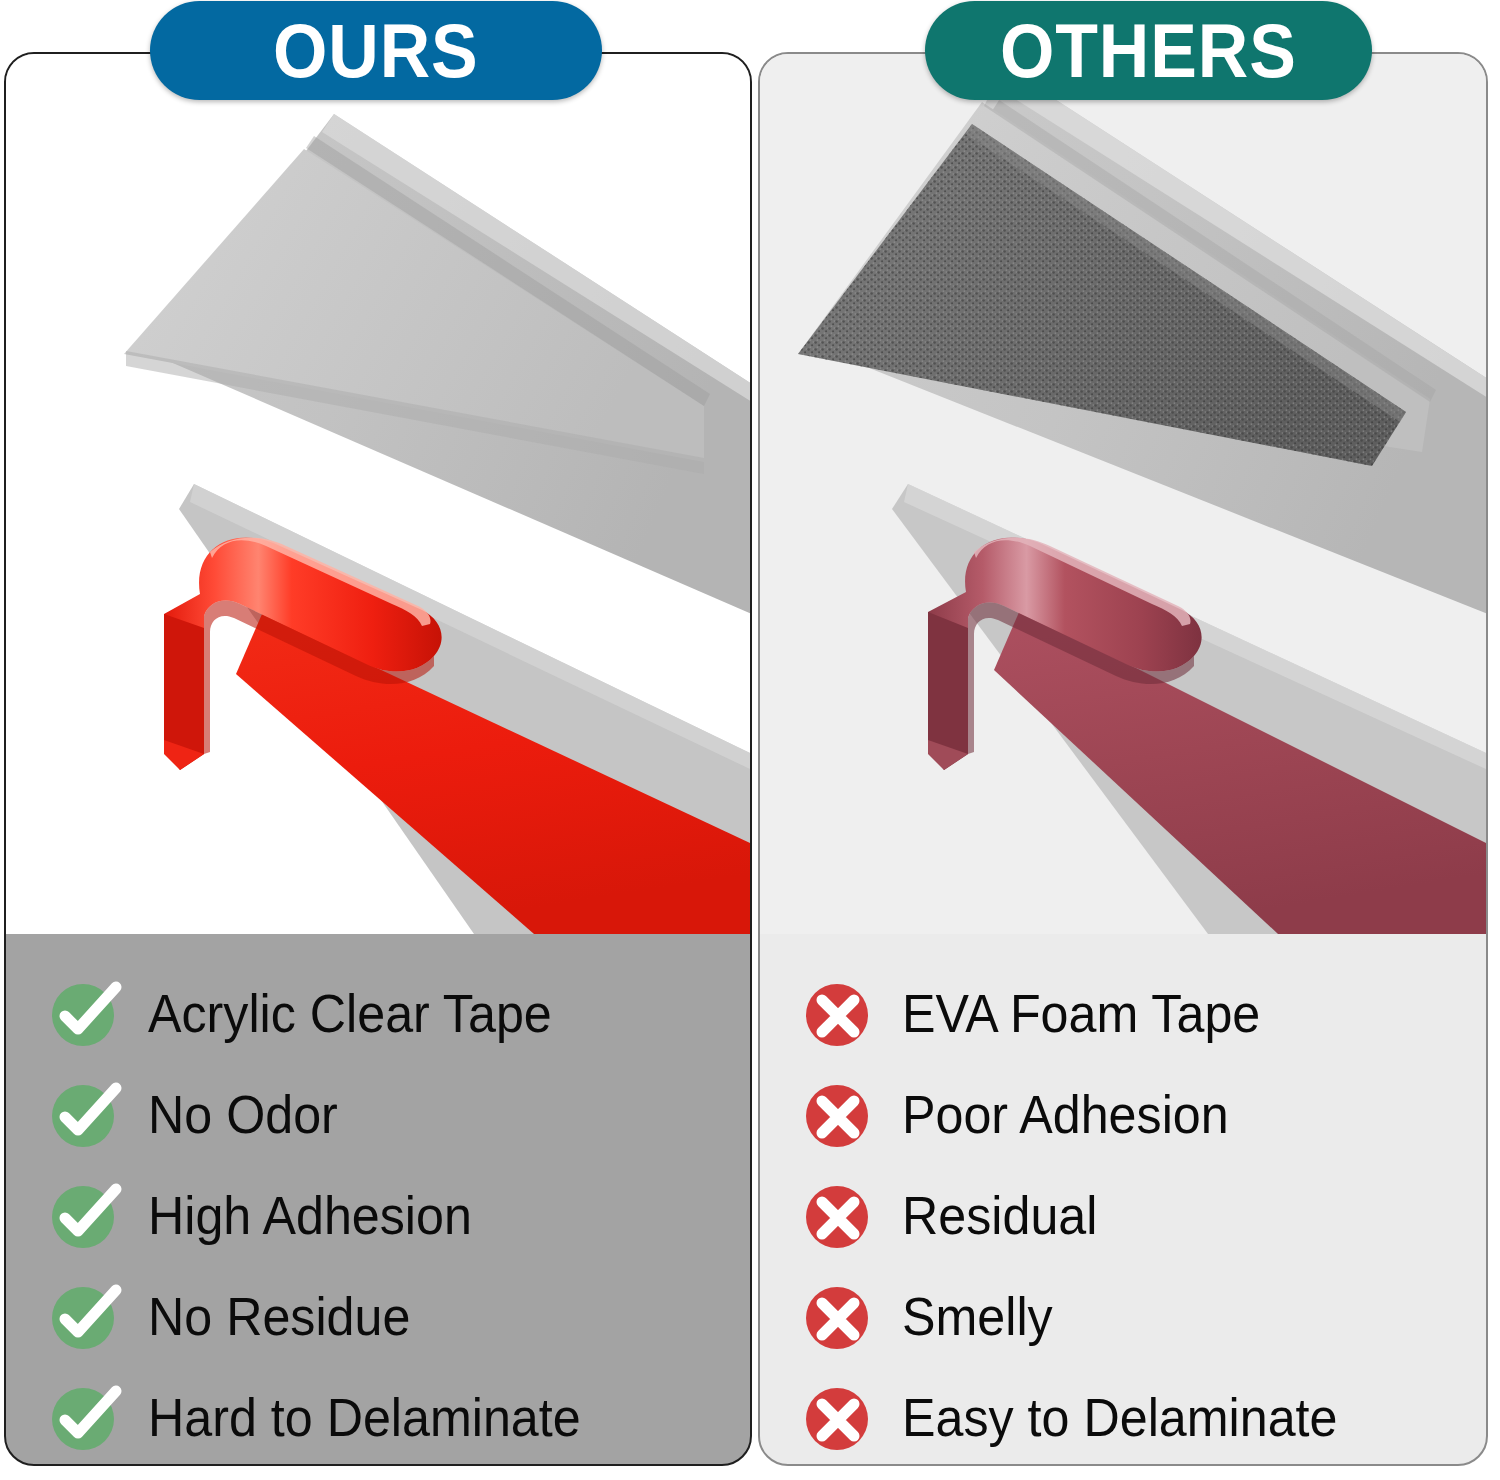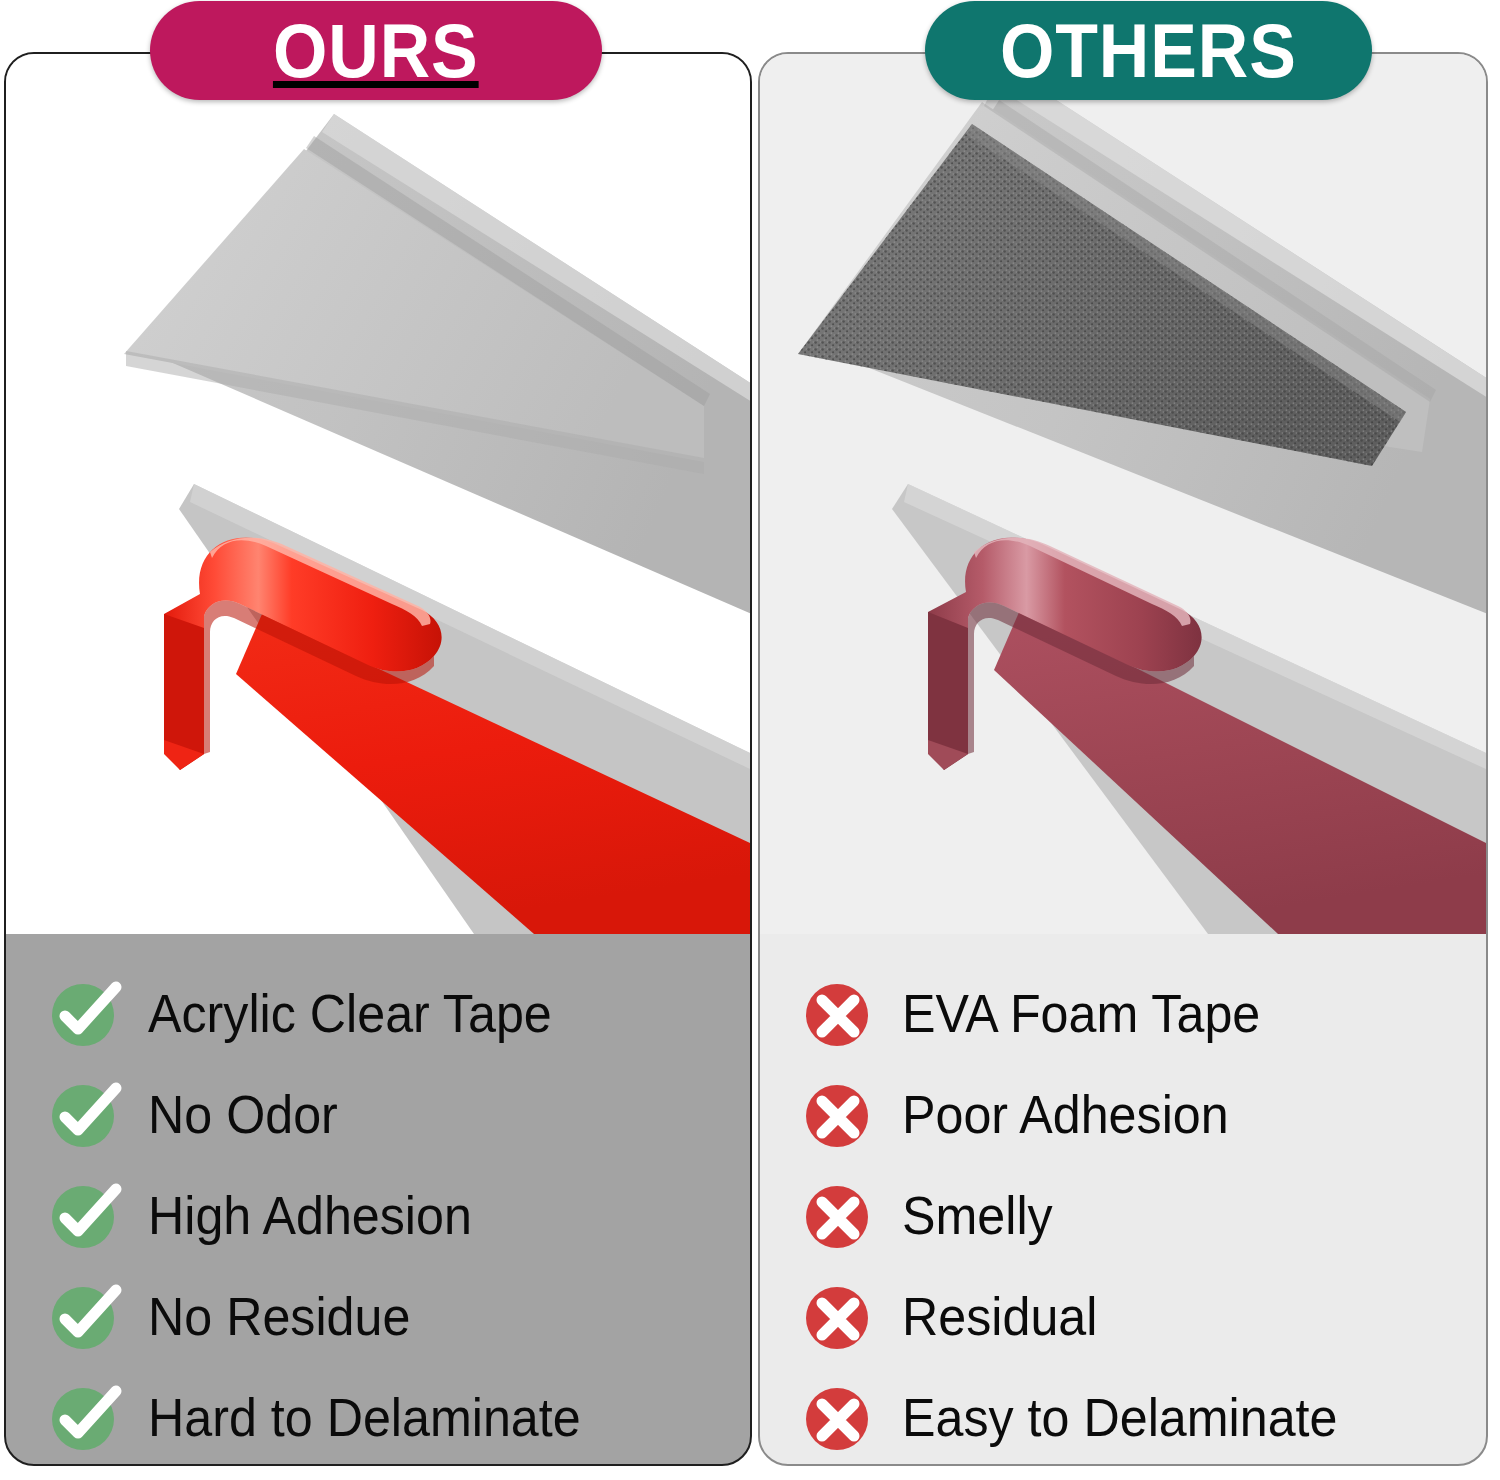--- a/index.html
+++ b/index.html
@@ -60,22 +60,21 @@
     font-size: 76px;
     font-weight: bold;
     letter-spacing: 1px;
     line-height: 1;
     transform: scaleX(0.92);
     font-family: "Liberation Sans", sans-serif;
   }
   .badge-ours {
     left: 150px;
     width: 452px;
-    background: #be185d;
-    text-decoration: underline;
+    background: #0369a1;
   }
   .badge-others {
     left: 925px;
     width: 447px;
     background: #0f766e;
   }
 
   
   .photo {
     position: absolute;
@@ -325,30 +324,30 @@
         </span>
         <span class="feature-text">Poor Adhesion</span>
       </div>
       <div class="feature-row">
         <span class="feature-icon">
           <svg viewBox="0 0 74 74">
               <circle cx="35" cy="39" r="31" fill="#d33c3c"></circle>
               <path d="M20 24 L52 56 M52 24 L20 56" stroke="#ffffff" stroke-width="11" fill="none" stroke-linecap="round"></path>
             </svg>
         </span>
+        <span class="feature-text">Residual</span>
+      </div>
+      <div class="feature-row">
+        <span class="feature-icon">
+          <svg viewBox="0 0 74 74">
+              <circle cx="35" cy="39" r="31" fill="#d33c3c"></circle>
+              <path d="M20 24 L52 56 M52 24 L20 56" stroke="#ffffff" stroke-width="11" fill="none" stroke-linecap="round"></path>
+            </svg>
+        </span>
         <span class="feature-text">Smelly</span>
-      </div>
-      <div class="feature-row">
-        <span class="feature-icon">
-          <svg viewBox="0 0 74 74">
-              <circle cx="35" cy="39" r="31" fill="#d33c3c"></circle>
-              <path d="M20 24 L52 56 M52 24 L20 56" stroke="#ffffff" stroke-width="11" fill="none" stroke-linecap="round"></path>
-            </svg>
-        </span>
-        <span class="feature-text">Residual</span>
       </div>
       <div class="feature-row">
         <span class="feature-icon">
           <svg viewBox="0 0 74 74">
               <circle cx="35" cy="39" r="31" fill="#d33c3c"></circle>
               <path d="M20 24 L52 56 M52 24 L20 56" stroke="#ffffff" stroke-width="11" fill="none" stroke-linecap="round"></path>
             </svg>
         </span>
         <span class="feature-text">Easy to Delaminate</span>
       </div>

